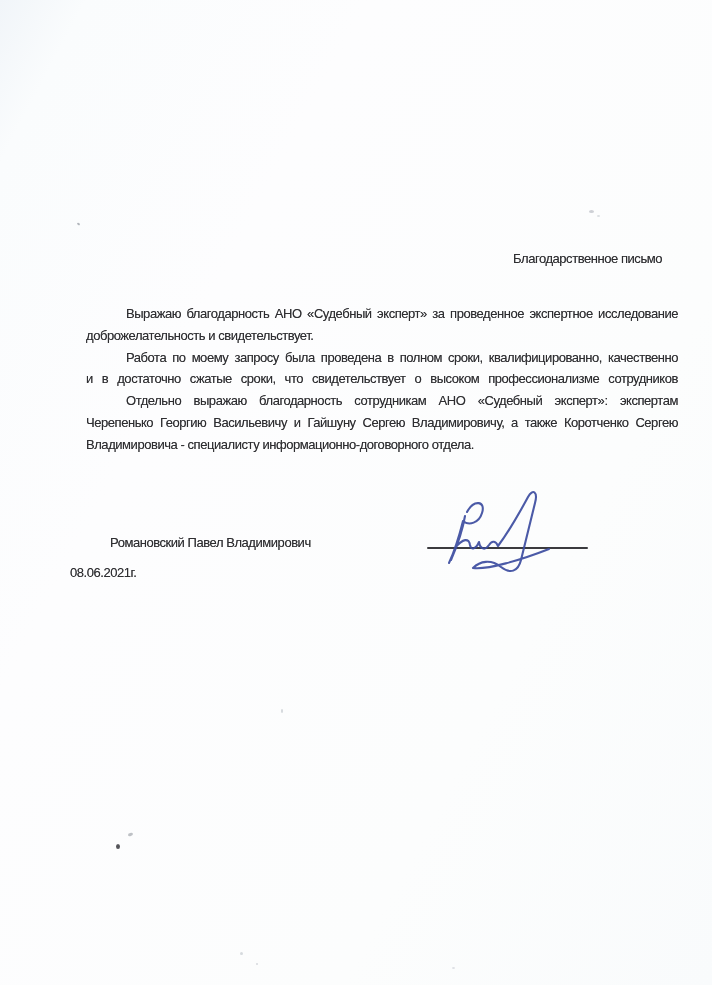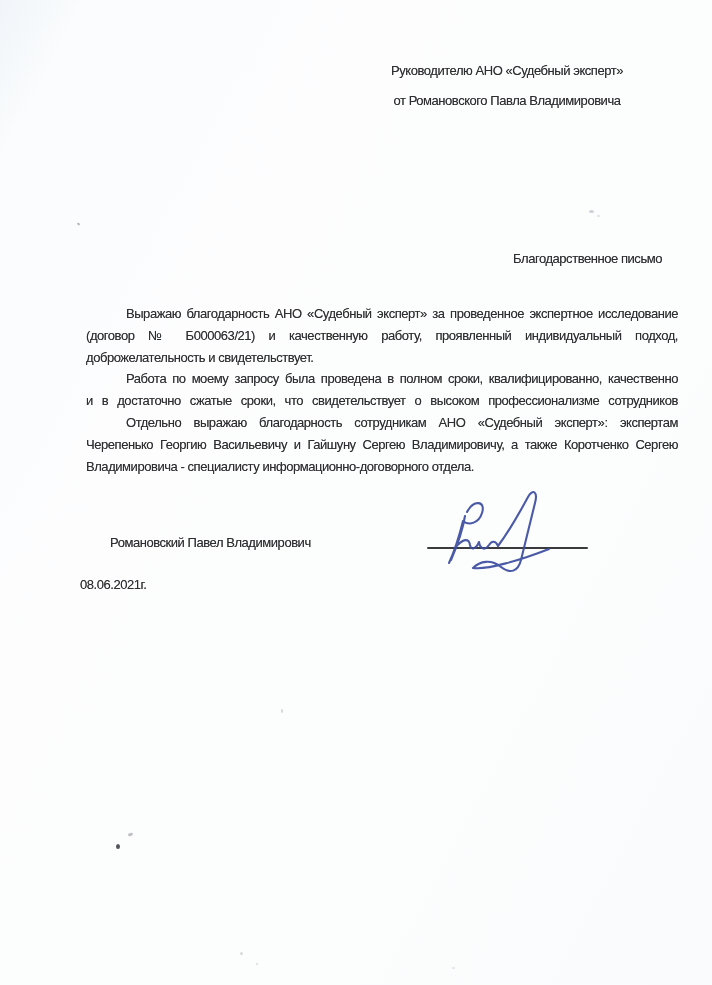--- a/index.html
+++ b/index.html
@@ -57,23 +57,22 @@
   .signoff-name {
     position: absolute;
     top: 535px;
     left: 70px;
     white-space: nowrap;
     margin-left: 40px;
   }
   .signoff-date {
     position: absolute;
     top: 565px;
-    left: 80px;
+    left: 70px;
     white-space: nowrap;
-    margin-top: 12px;
   }
   .sig-line {
     position: absolute;
     top: 547px;
     left: 427px;
     width: 161px;
     height: 2px;
     background: #3b3b3e;
     border-radius: 1px;
   }
@@ -87,30 +86,25 @@
   .speck {
     position: absolute;
     border-radius: 50%;
   }
 </style>
 </head>
 <body>
 
 <div class="page">
 
-  <div class="recipient">
-    <div class="rline">Руководителю АНО «Судебный эксперт»</div>
-    <div class="rline">от Романовского Павла Владимировича</div>
-  </div>
 
   <div class="letter-title">Благодарственное письмо</div>
 
   <div class="letter-body">
     <div class="pline first">Выражаю благодарность АНО «Судебный эксперт» за проведенное экспертное исследование</div>
-    <div class="pline">(договор № Б000063/21) и качественную работу, проявленный индивидуальный подход,</div>
     <div class="pline last">доброжелательность и свидетельствует.</div>
     <div class="pline first">Работа по моему запросу была проведена в полном сроки, квалифицированно, качественно</div>
     <div class="pline">и в достаточно сжатые сроки, что свидетельствует о высоком профессионализме сотрудников</div>
     <div class="pline first">Отдельно выражаю благодарность сотрудникам АНО «Судебный эксперт»: экспертам</div>
     <div class="pline">Черепенько Георгию Васильевичу и Гайшуну Сергею Владимировичу, а также Коротченко Сергею</div>
     <div class="pline last">Владимировича - специалисту информационно-договорного отдела.</div>
   </div>
 
   <div class="signoff-name">Романовский Павел Владимирович</div>
   <div class="signoff-date">08.06.2021г.</div>

